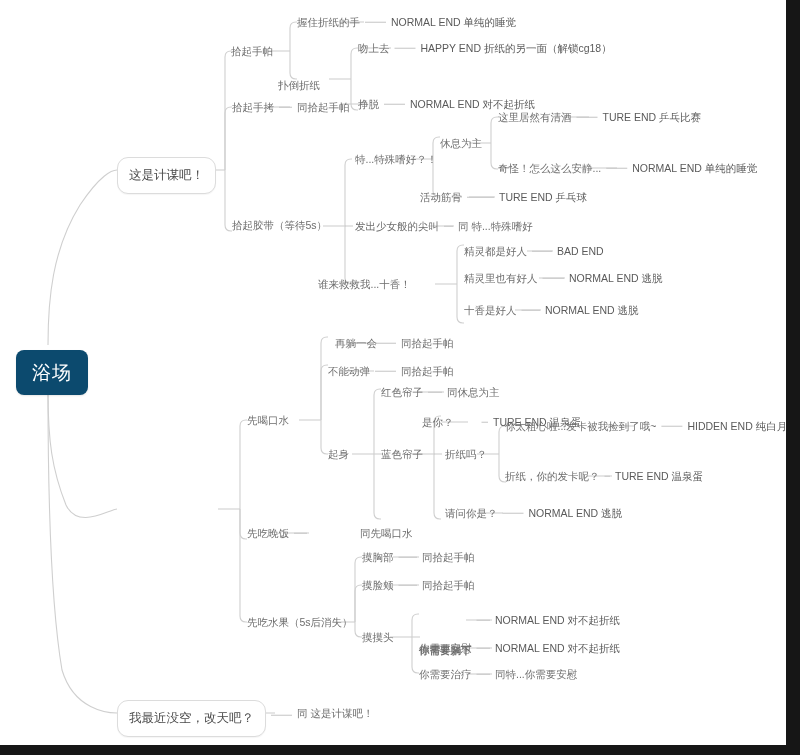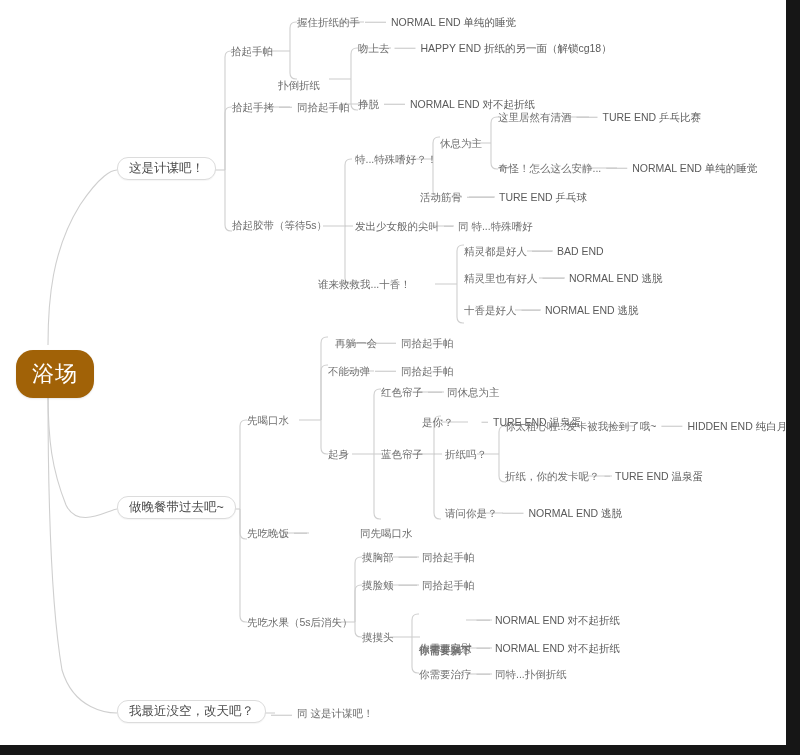--- a/index.html
+++ b/index.html
@@ -11,36 +11,36 @@
     border-bottom:10px solid #161616;
     box-sizing:border-box;
     overflow:hidden;
     font-family:"Liberation Sans","DejaVu Sans",sans-serif;
   }
   #wires{position:absolute;left:0;top:0;width:800px;height:755px;pointer-events:none;}
   .node{position:absolute;white-space:nowrap;line-height:1;}
 
   
   .root{
-    background:#a16207;
+    background:#0c4a6e;
     color:#ffffff;
-    border-radius:17px;
-    font-size:22px;
+    border-radius:8px;
+    font-size:19px;
     padding:13px 16px;
     letter-spacing:1px;
     box-shadow:0 1px 2px rgba(0,0,0,.10);
   }
   
   .boxnode{
     background:#ffffff;
     border:1px solid #dcdcdc;
     border-radius:11px;
     color:#4a4a4a;
     font-size:12.5px;
-    padding:4px 11px;
+    padding:11px 11px;
     box-shadow:0 1px 1px rgba(0,0,0,.04);
   }
   
   .txt{color:#6d6d6d;font-size:10.5px;}
   .txt.end{color:#5a5a5a;}
 </style>
 </head>
 <body>
 
 <div id="page">
@@ -214,21 +214,20 @@
   <div class="node txt" style="left:458px;top:221px;">同 特...特殊嗜好</div>
 
   <div class="node txt" style="left:318px;top:279px;">谁来救救我...十香！</div>
   <div class="node txt" style="left:464px;top:246px;">精灵都是好人</div>
   <div class="node txt end" style="left:557px;top:246px;">BAD END</div>
   <div class="node txt" style="left:464px;top:273px;">精灵里也有好人</div>
   <div class="node txt end" style="left:569px;top:273px;">NORMAL END 逃脱</div>
   <div class="node txt" style="left:464px;top:305px;">十香是好人</div>
   <div class="node txt end" style="left:545px;top:305px;">NORMAL END 逃脱</div>
 
-  <div class="node boxnode" style="left:117px;top:496px;">做晚餐带过去吧~</div>
 
   <div class="node txt" style="left:247px;top:415px;">先喝口水</div>
 
   <div class="node txt" style="left:328px;top:338px;margin-left:7px;">再躺一会</div>
   <div class="node txt" style="left: 401px; top: 338px;">同拾起手帕</div>
   <div class="node txt" style="left:328px;top:366px;">不能动弹</div>
   <div class="node txt" style="left: 401px; top: 366px;">同拾起手帕</div>
 
   <div class="node txt" style="left:328px;top:449px;">起身</div>
 
@@ -258,20 +257,20 @@
   <div class="node txt" style="left:422px;top:552px;">同拾起手帕</div>
   <div class="node txt" style="left:362px;top:580px;">摸脸颊</div>
   <div class="node txt" style="left:422px;top:580px;">同拾起手帕</div>
 
   <div class="node txt" style="left:362px;top:632px;">摸摸头</div>
   <div class="node txt" style="left:419px;top:645px;font-weight:bold;">你需要躺下</div>
   <div class="node txt end" style="left:495px;top:615px;">NORMAL END 对不起折纸</div>
   <div class="node txt" style="left:419px;top:643px;">你需要安慰</div>
   <div class="node txt end" style="left:495px;top:643px;">NORMAL END 对不起折纸</div>
   <div class="node txt" style="left:419px;top:669px;">你需要治疗</div>
-  <div class="node txt" style="left:495px;top:669px;">同特...扑倒折纸</div>
+  <div class="node txt" style="left:495px;top:669px;">同特...你需要安慰</div>
 
   <div class="node boxnode" style="left:117px;top:700px;">我最近没空，改天吧？</div>
   <div class="node txt" style="left: 297px; top: 708px;">同 这是计谋吧！</div>
 
   <div class="node txt" style="left:232px;top:102px;">拾起手拷</div>
 
 </div>
 
 </body></html>

